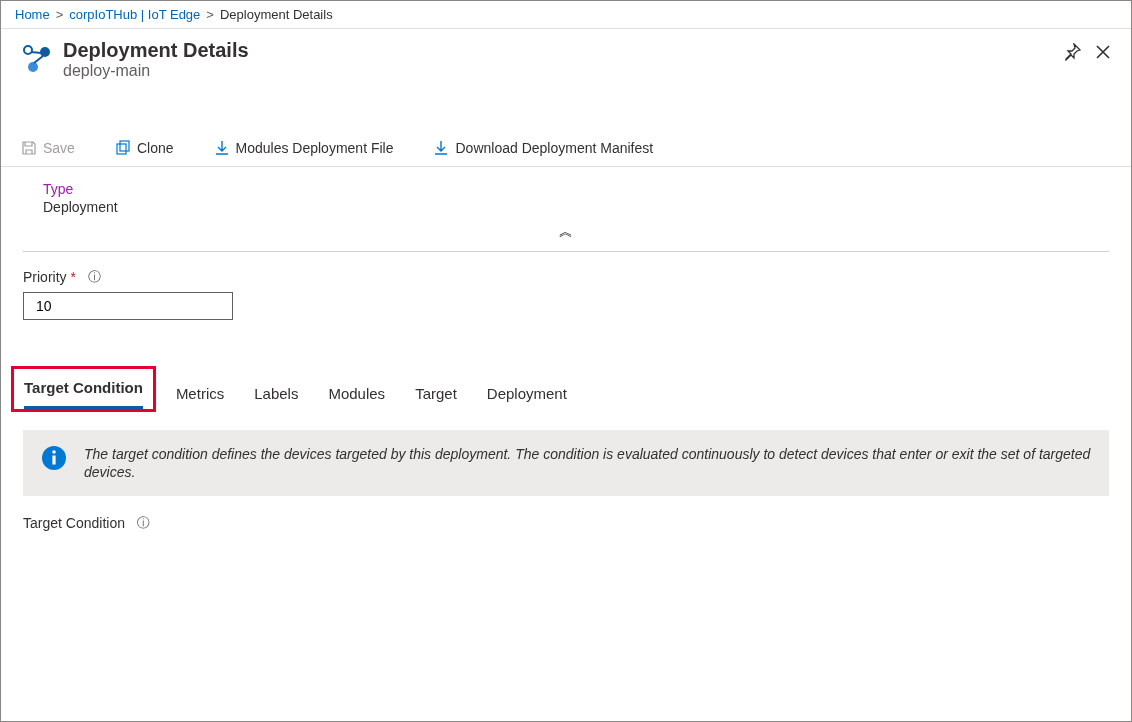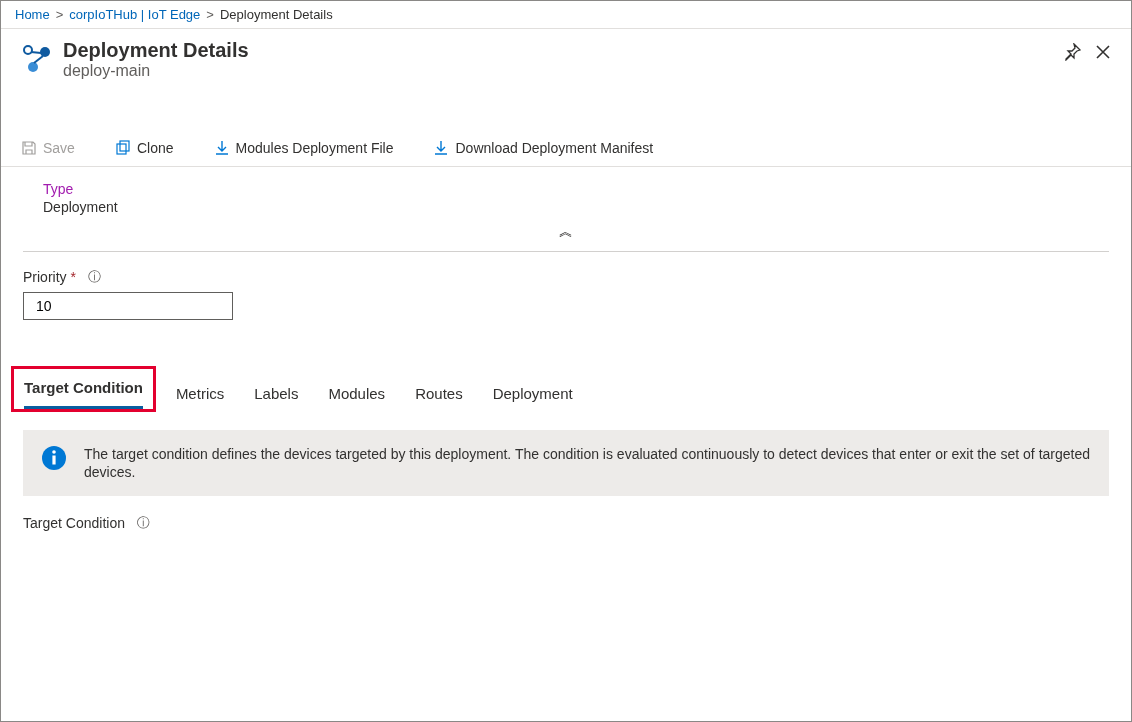--- a/index.html
+++ b/index.html
@@ -39,21 +39,21 @@
 
   .hr { border-top: 1px solid #d2d0ce; margin: 6px 0 16px 0; }
 
   .infobox { display: flex; align-items: stretch; background: #e1dfdd; }
   .infobox .iconcell { width: 54px; background: #a19f9d; display:flex; align-items:center; justify-content:center; }
   .infobox .msg { padding: 20px 14px; font-size: 14px; flex:1; }
   .info-icon-blue { width:26px; height:26px; }
 
   .infobox2 { display: flex; align-items: stretch; background: #e1dfdd55; border:1px solid #e1dfdd00; background:#edebe9; }
   .infobox2 .iconcell2 { width: 60px; display:flex; align-items:flex-start; justify-content:center; padding-top:14px; }
-  .infobox2 .msg { padding: 14px 14px 14px 0; font-size: 14px; flex:1; line-height:1.3; }
+  .infobox2 .msg { padding: 14px 14px 14px 0; font-size: 14px; flex:1; line-height:1.3;font-style:italic; }
 
   .field-block { margin-top: 16px; }
   .field-label { font-size: 14px; display:flex; align-items:center; gap:4px; margin-bottom:6px; }
   .req { color:#a4262c; }
   .hint-icon { color:#605e5c; font-size:13px; }
   input.text { font-family: inherit; font-size: 14px; padding: 5px 12px; border:1px solid #605e5c; width: 210px; }
   input.text.wide { width: 680px; }
 
   
   .tabs { display:flex; gap: 30px; margin-top: 46px; padding-bottom:0; align-items:flex-end; }
@@ -161,21 +161,21 @@
         <input class="text" type="text" value="10" style="">
       </div>
 
       <div class="tabs">
         <div class="tab-active-outline">
           <div class="tab active">Target Condition</div>
         </div>
         <div class="tab">Metrics</div>
         <div class="tab">Labels</div>
         <div class="tab">Modules</div>
-        <div class="tab">Routes</div>
+        <div class="tab">Target</div>
         <div class="tab">Deployment</div>
       </div>
 
       <div class="spacer18"></div>
 
       <div class="infobox2">
         <div class="iconcell2">
           <svg class="info-icon-blue" viewBox="0 0 26 26">
             <circle cx="13" cy="13" r="12" fill="#0078d4"></circle>
             <circle cx="13" cy="7" r="1.8" fill="#fff"></circle>

